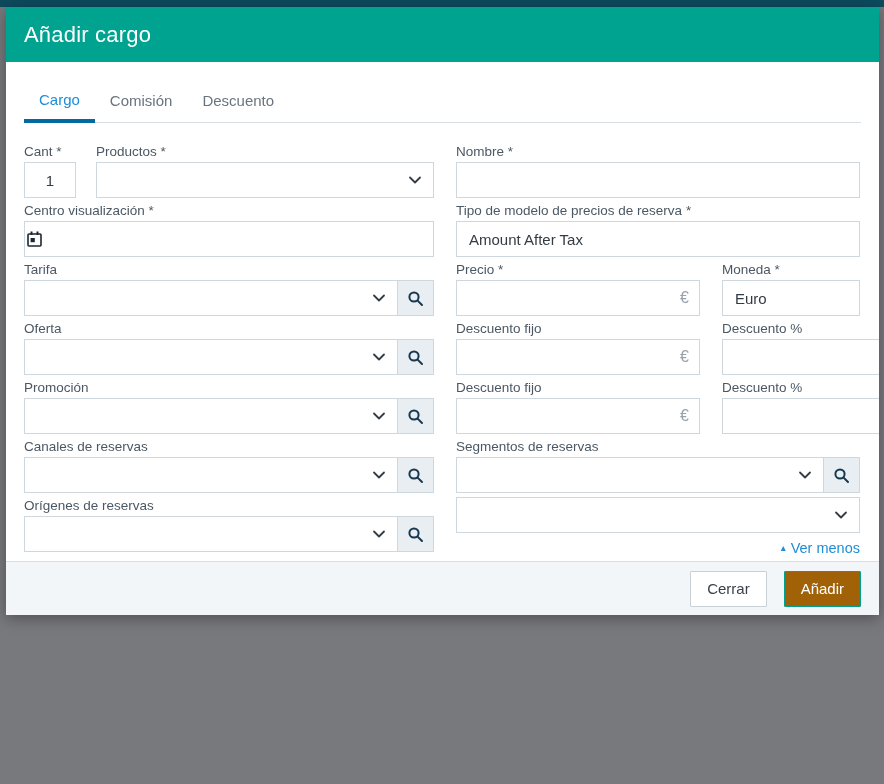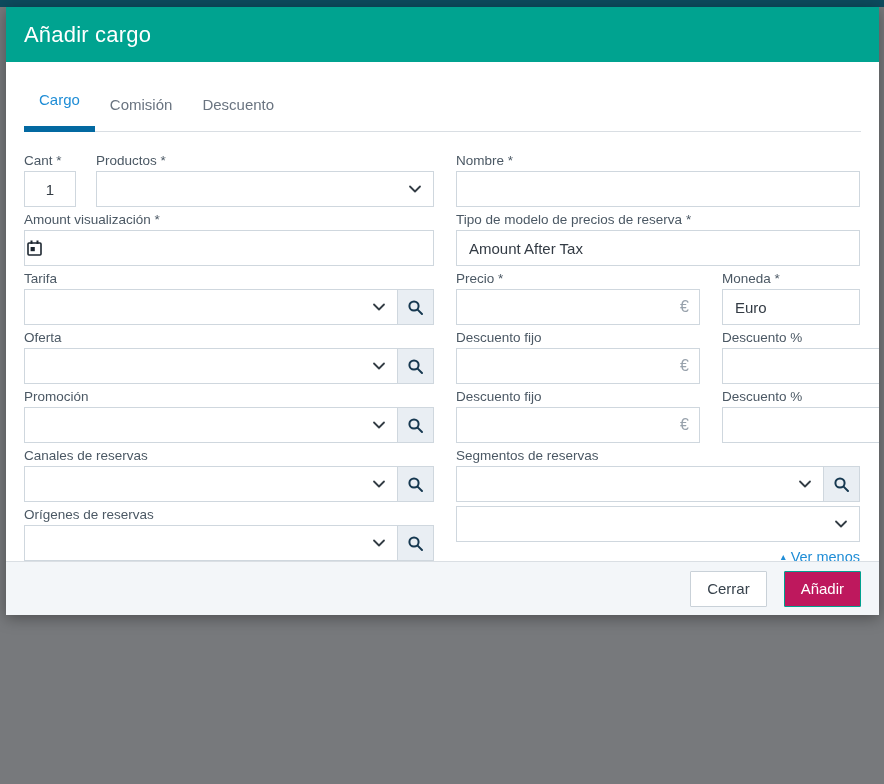--- a/index.html
+++ b/index.html
@@ -29,21 +29,21 @@
   .modal-title { color: #ffffff; font-size: 22px; font-weight: 400; letter-spacing: .2px; }
   .modal-body { flex: 1 1 auto; padding: 0 18px; overflow: hidden; }
 
   
   .tabs { margin-top: 28px; border-bottom: 1px solid #d9dee3; display: flex; }
   .tab {
     font-size: 15px; color: #6a7480; padding: 0 15px 11px 15px;
     line-height: 20px; cursor: pointer; background: none; border: none;
     font-family: inherit;
   }
-  .tab.active { color: #1f8dd6; border-bottom: 6px solid #0369a1; margin-bottom: -1px; padding-bottom: 16px; }
+  .tab.active { color: #1f8dd6; border-bottom: 4px solid #0369a1; margin-bottom: -1px; padding-bottom: 9px; }
 
   
   .form-grid {
     display: grid; grid-template-columns: 410px 404px; column-gap: 22px;
     margin-top: 20px;
   }
   .field { margin-bottom: 4px; }
   .field-label {
     display: block; font-size: 13.5px; color: #4b5864; line-height: 17px; margin-bottom: 2px;
   }
@@ -93,21 +93,21 @@
   .modal-footer {
     flex: 0 0 54px; height: 54px; background: #f3f6f9; border-top: 1px solid #dadfe4;
     display: flex; align-items: center; justify-content: flex-end; gap: 17px;
     padding: 0 18px 0 0;
   }
   .btn {
     height: 36px; min-width: 73px; padding: 0 16px; font-size: 15px; font-family: inherit;
     cursor: pointer; border-radius: 1px;
   }
   .btn-secondary { background: #ffffff; border: 1px solid #c9d1d8; color: #37424c; }
-  .btn-primary { background: #be185d; border: 1px solid #00a18f; color: #ffffff; }
+  .btn-primary { background: #a16207; border: 1px solid #00a18f; color: #ffffff; }
 
   svg { display: block; }
 </style>
 </head>
 <body>
 
 <div class="backdrop-top-band"></div>
 
 <div class="modal">
 
@@ -136,21 +136,21 @@
             <label class="field-label">Productos *</label>
             <div class="select-box">
               <svg width="16" height="16" viewBox="0 0 16 16">
                   <path d="M3 5.5l5 5 5-5" fill="none" stroke="#333c44" stroke-width="1.8" stroke-linecap="round" stroke-linejoin="round"></path>
                 </svg>
             </div>
           </div>
         </div>
 
         <div class="field">
-          <label class="field-label">Amount visualización *</label>
+          <label class="field-label">Centro visualización *</label>
           <div class="date-wrap">
             <span class="date-icon">
               <svg width="19" height="19" viewBox="0 0 19 19">
                   <rect x="3" y="4" width="13" height="12" rx="1" fill="none" stroke="#1c2630" stroke-width="1.6"></rect>
                   <rect x="5.5" y="1.5" width="2" height="3.4" fill="#1c2630"></rect>
                   <rect x="11.5" y="1.5" width="2" height="3.4" fill="#1c2630"></rect>
                   <rect x="5.6" y="8" width="4.2" height="4.2" fill="#1c2630"></rect>
                 </svg>
             </span>
           </div>

